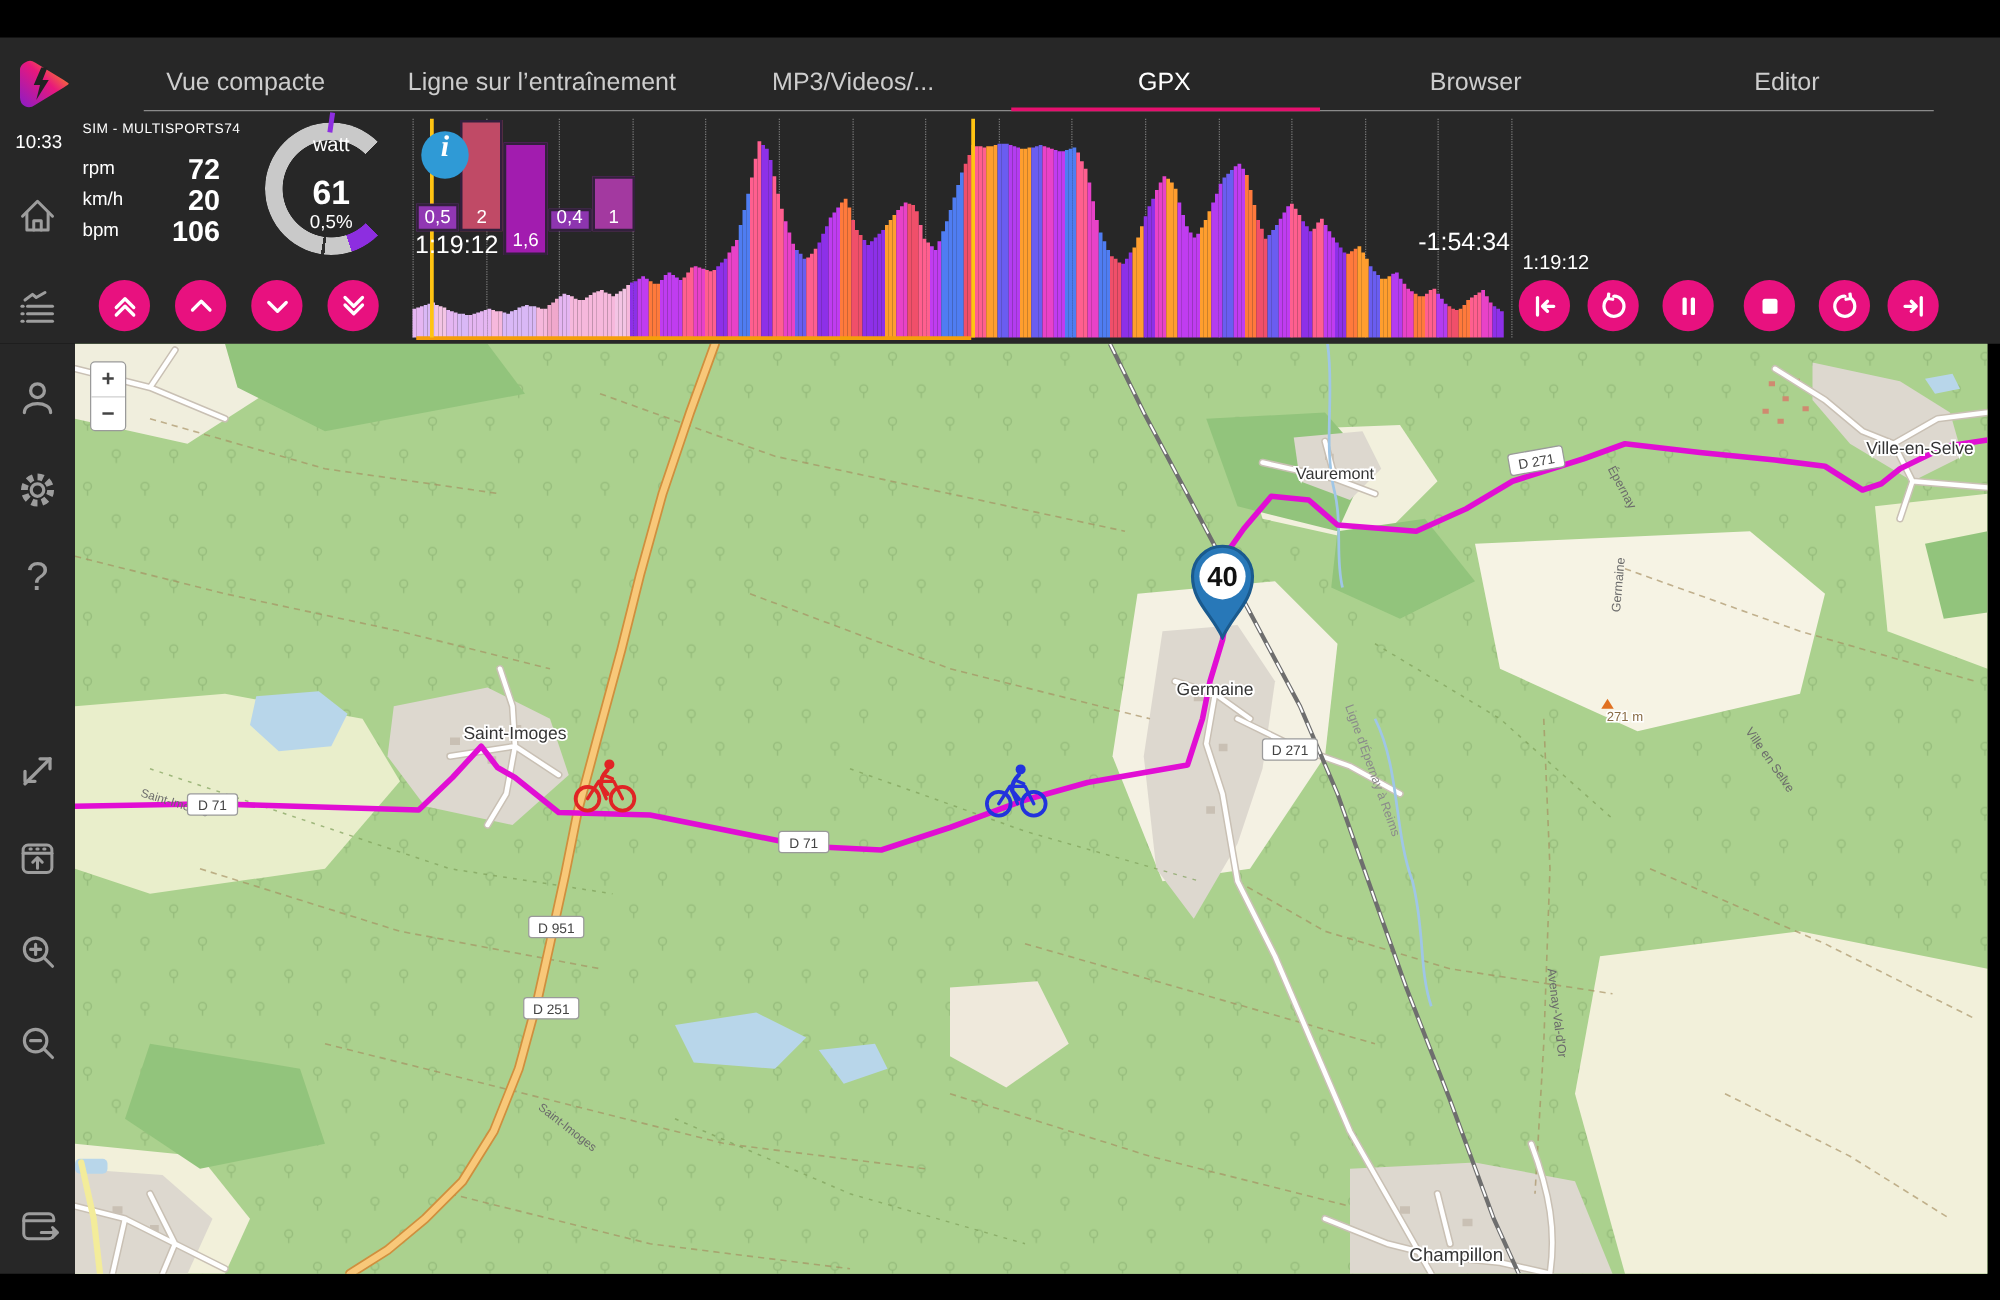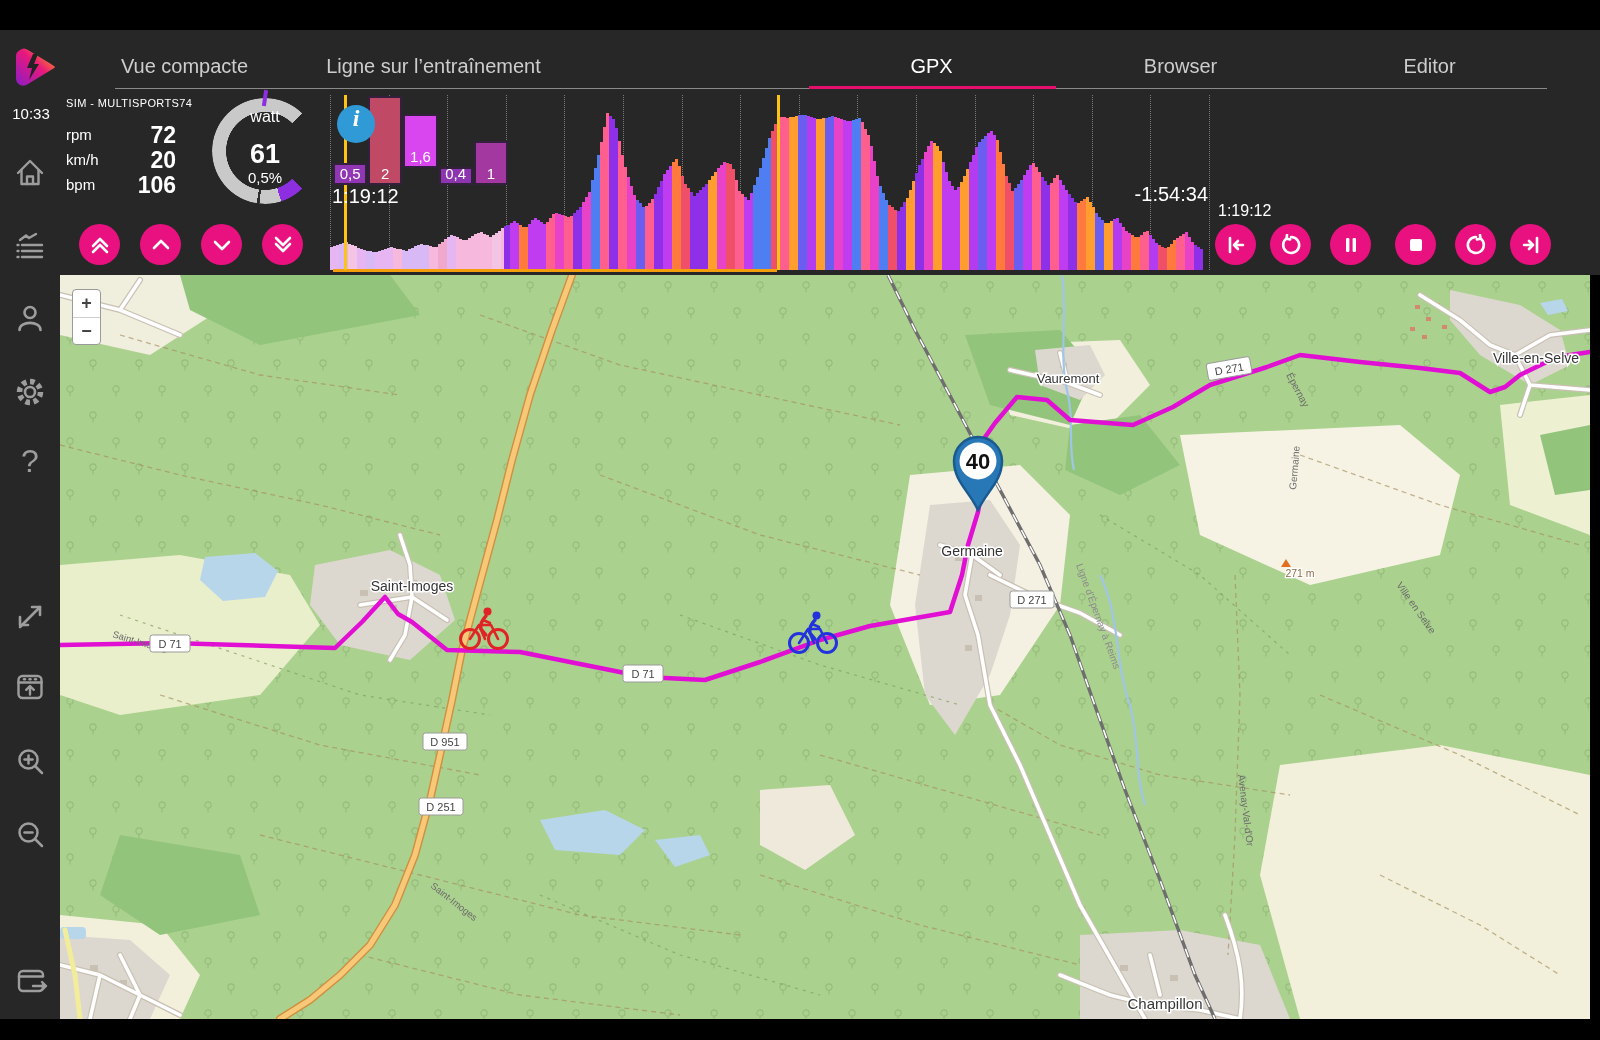--- a/index.html
+++ b/index.html
@@ -75,22 +75,23 @@
             <stop offset="0.55" stop-color="#e8187c"></stop>
             <stop offset="1" stop-color="#ffb400"></stop>
         </linearGradient>
       </defs>
       <path d="M7 6 Q3 8 3 12 L3 34 Q3 39 7 41 Q11 43 15 40 L38 26 Q42 23.5 42 23 Q42 22.5 38 20 L15 6 Q11 3 7 6 Z" fill="url(#lg1)"></path>
       <path d="M20 10 L14 24 L19 24 L16 36 L26 20 L21 20 L25 10 Z" fill="#222"></path>
     </svg>
   </div>
   <div class="abs" id="hdr-sep"></div>
 
-  <div class="abs tab" style="left:60px;">Vue compacte</div>
+  <div class="abs tab" style="left:72px;">Vue compacte</div>
   <div class="abs tab" style="left:309px;">Ligne sur l’entraînement</div>
+  <div class="abs tab" style="left:558px;">MP3/Videos/...</div>
   <div class="abs tab active" style="left:807px;">GPX</div>
   <div class="abs tab" style="left:1056px;">Browser</div>
   <div class="abs tab" style="left:1305px;">Editor</div>
   <div class="abs tab-underline" style="left:809px;width:247px;"></div>
 
   <div class="abs" style="left:5px;top:105px;width:52px;text-align:center;color:#fff;font-size:15px;">10:33</div>
 
   <div class="abs" style="left:12px;top:154px;">
     <svg width="36" height="36" viewBox="0 0 36 36" fill="none" stroke="#9d9d9d" stroke-width="2.4" stroke-linecap="round" stroke-linejoin="round">
       <path d="M6 19 L18 7 L30 19"></path>
@@ -500,21 +501,21 @@
     <div class="ymark" style="left:14px;"></div>
     <div class="ymark" style="left:447px;"></div>
     <div id="baseline" style="left:3px;width:444px;"></div>
     <div>
         <div class="hbar" style="left:3.0px;width:34.2px;top:67.8px;height:22.3px;background:#9137b3">
     <span>0,5</span>
         </div>
         <div class="hbar" style="left:38.2px;width:34.2px;top:1.0px;height:89.0px;background:#c04a66">
     <span>2</span>
         </div>
-        <div class="hbar" style="left:73.4px;width:34.2px;top:18.8px;height:54px;background:#d946ef">
+        <div class="hbar" style="left:73.4px;width:34.2px;top:18.8px;height:90px;background:#a21caf">
     <span>1,6</span>
         </div>
         <div class="hbar" style="left:108.6px;width:34.2px;top:72.2px;height:17.8px;background:#8d35af">
     <span>0,4</span>
         </div>
         <div class="hbar" style="left:143.8px;width:34.2px;top:45.5px;height:44.5px;background:#a339a0">
     <span>1</span>
         </div>
       </div>
     <div class="abs" id="info-circle">i</div>

